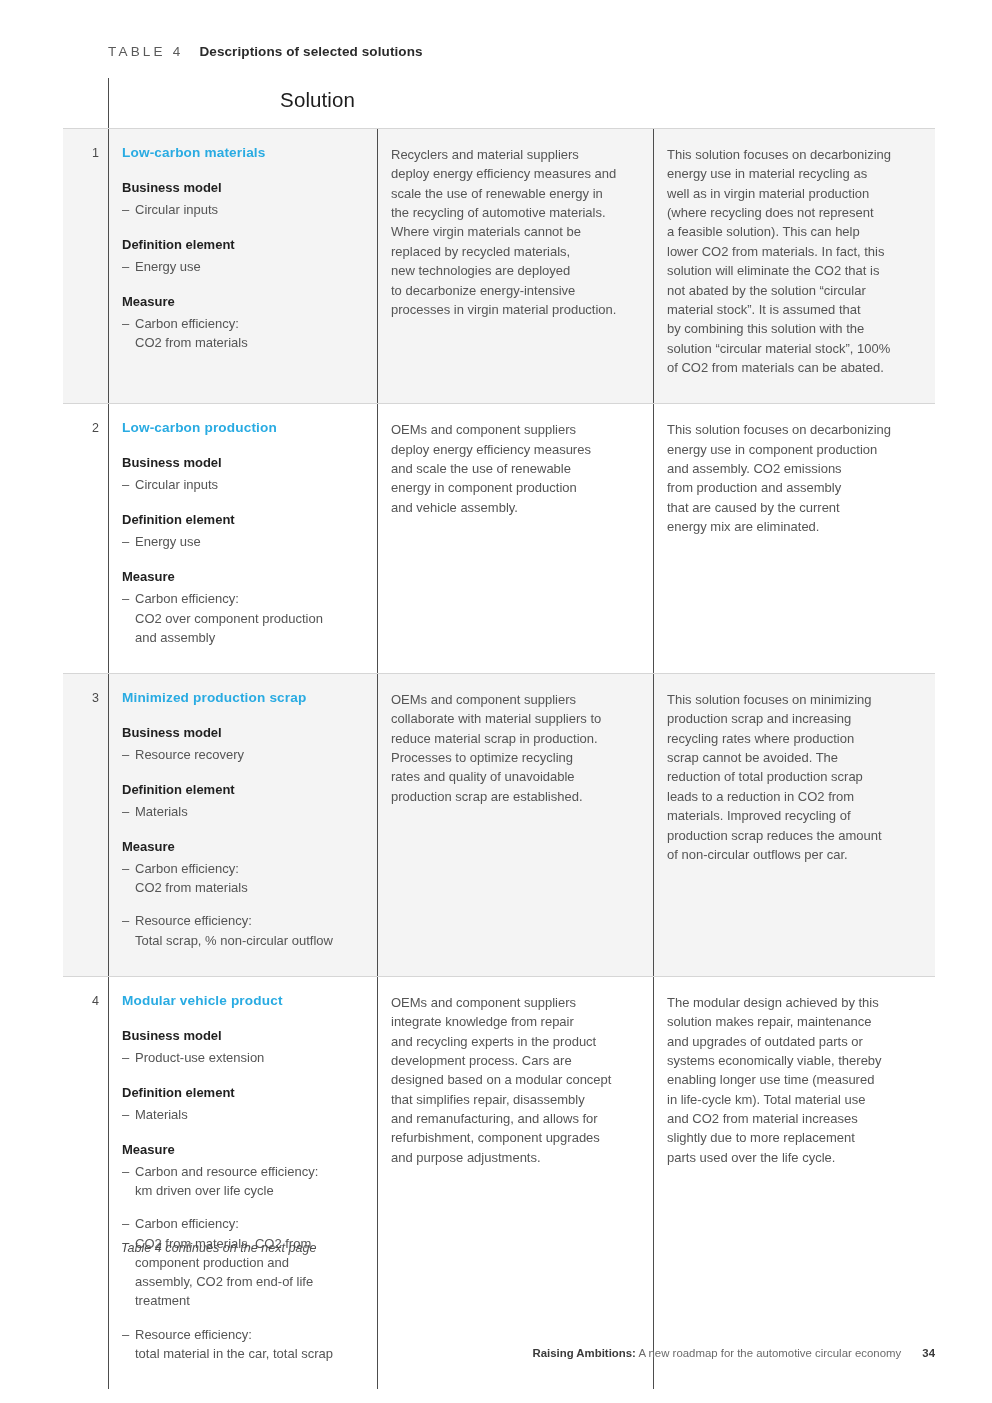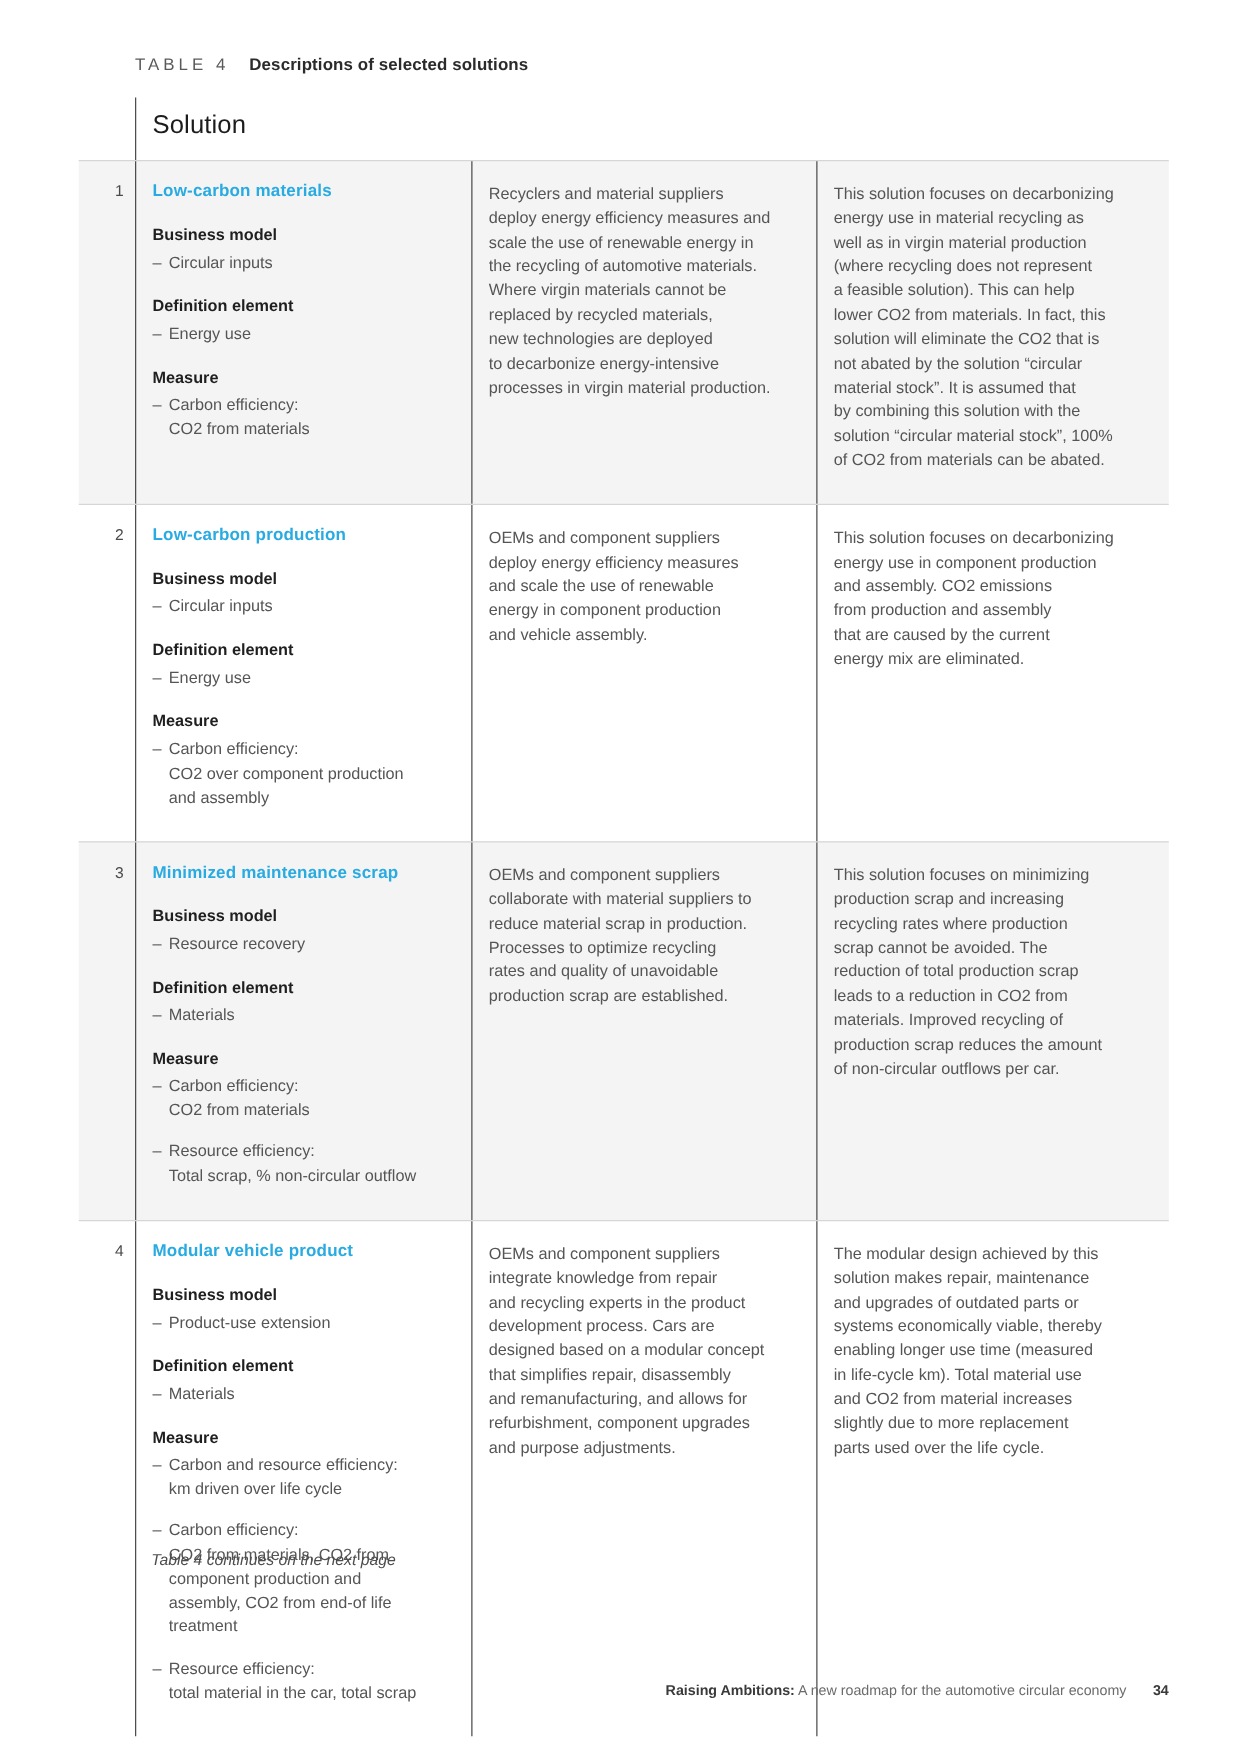--- a/index.html
+++ b/index.html
@@ -83,20 +83,21 @@
     padding: 17px 22px 26px 13px;
   }
   .col-solution { width: 269px; flex: 0 0 269px; }
   .col-desc     { width: 276px; flex: 0 0 276px; }
   .col-impact   { width: 282px; flex: 0 0 282px; }
 
   
   .row.header .col {
     padding-top: 10px;
     padding-bottom: 16px;
+    text-align: right;
   }
   .hdr {
     font-size: 20.5px;
     font-weight: 400;
     color: #1c1c1c;
     letter-spacing: 0.1px;
   }
 
   
   .sol-title {
@@ -260,21 +261,21 @@
 energy use in component production
 and assembly. CO2 emissions
 from production and assembly
 that are caused by the current
 energy mix are eliminated.</p>
           </div>
         </div>
         <div class="row bodyrow shaded">
           <div class="col-num">3</div>
           <div class="col col-solution">
-            <div class="sol-title">Minimized maintenance scrap</div>
+            <div class="sol-title">Minimized production scrap</div>
             <div class="bullets">
               <div class="sub-head">Business model</div>
               <div class="bullet"><span class="dash">–</span>Resource recovery</div>
             </div>
             <div class="bullets">
               <div class="sub-head">Definition element</div>
               <div class="bullet"><span class="dash">–</span>Materials</div>
             </div>
             <div class="bullets">
               <div class="sub-head">Measure</div>

